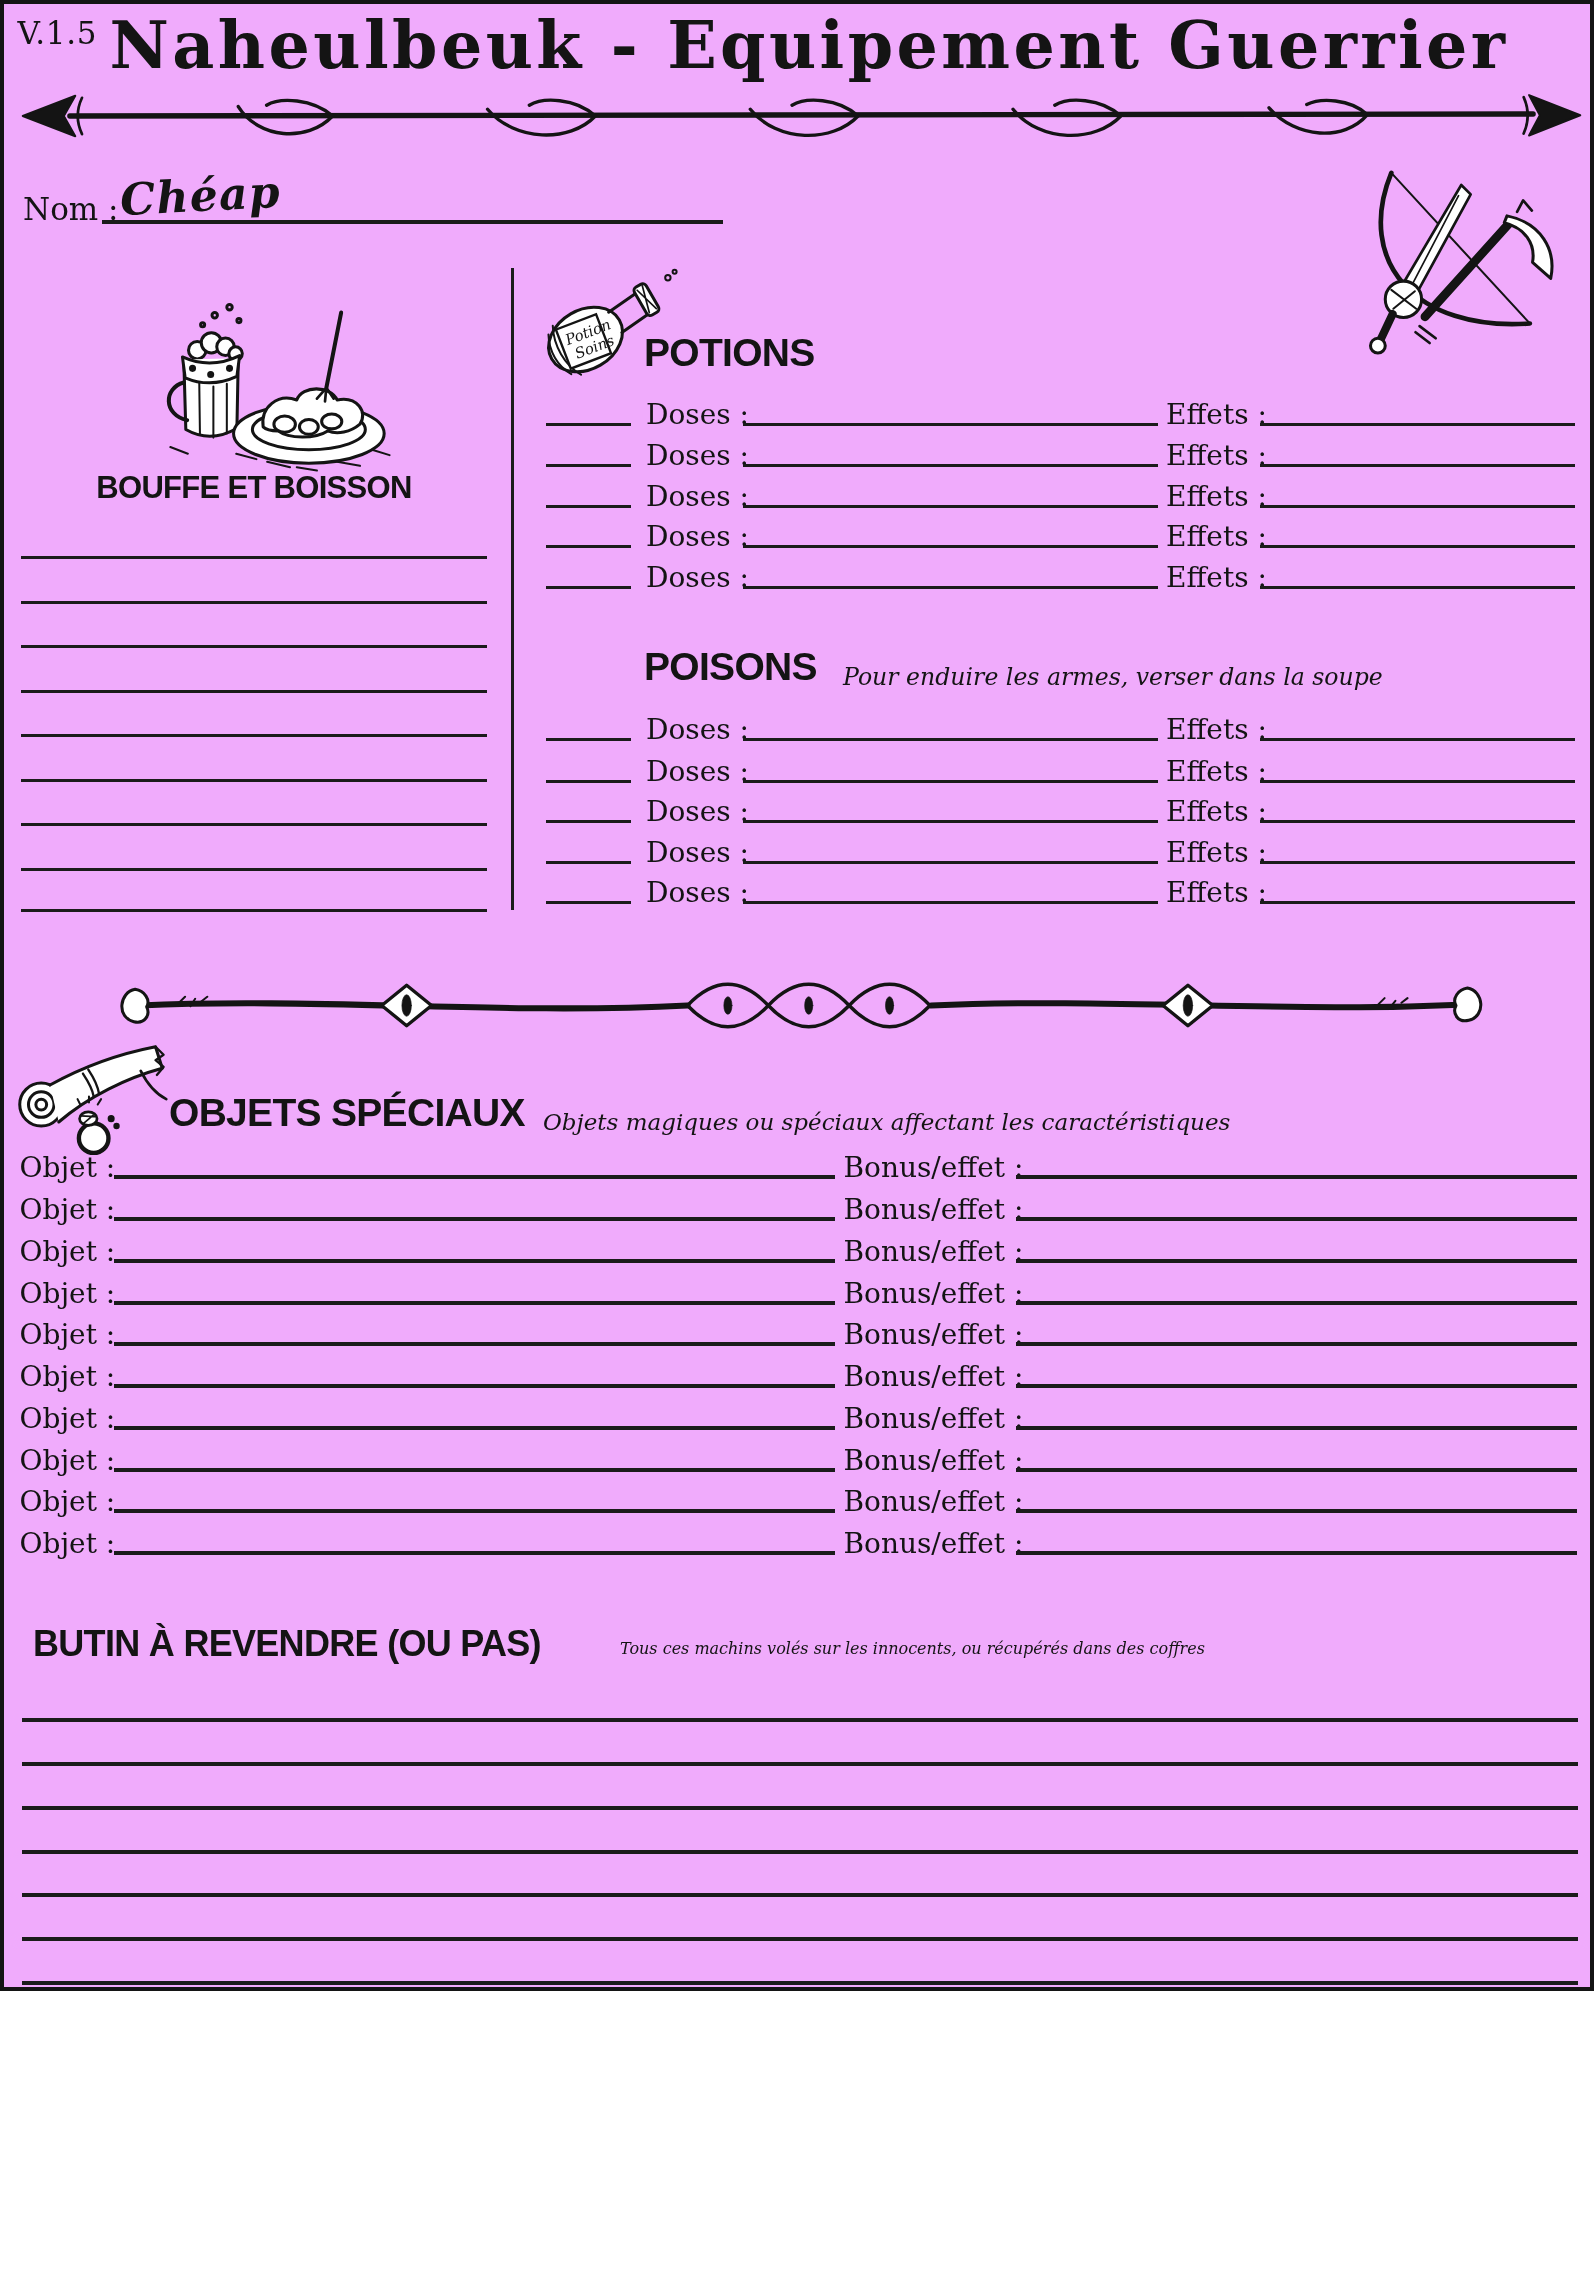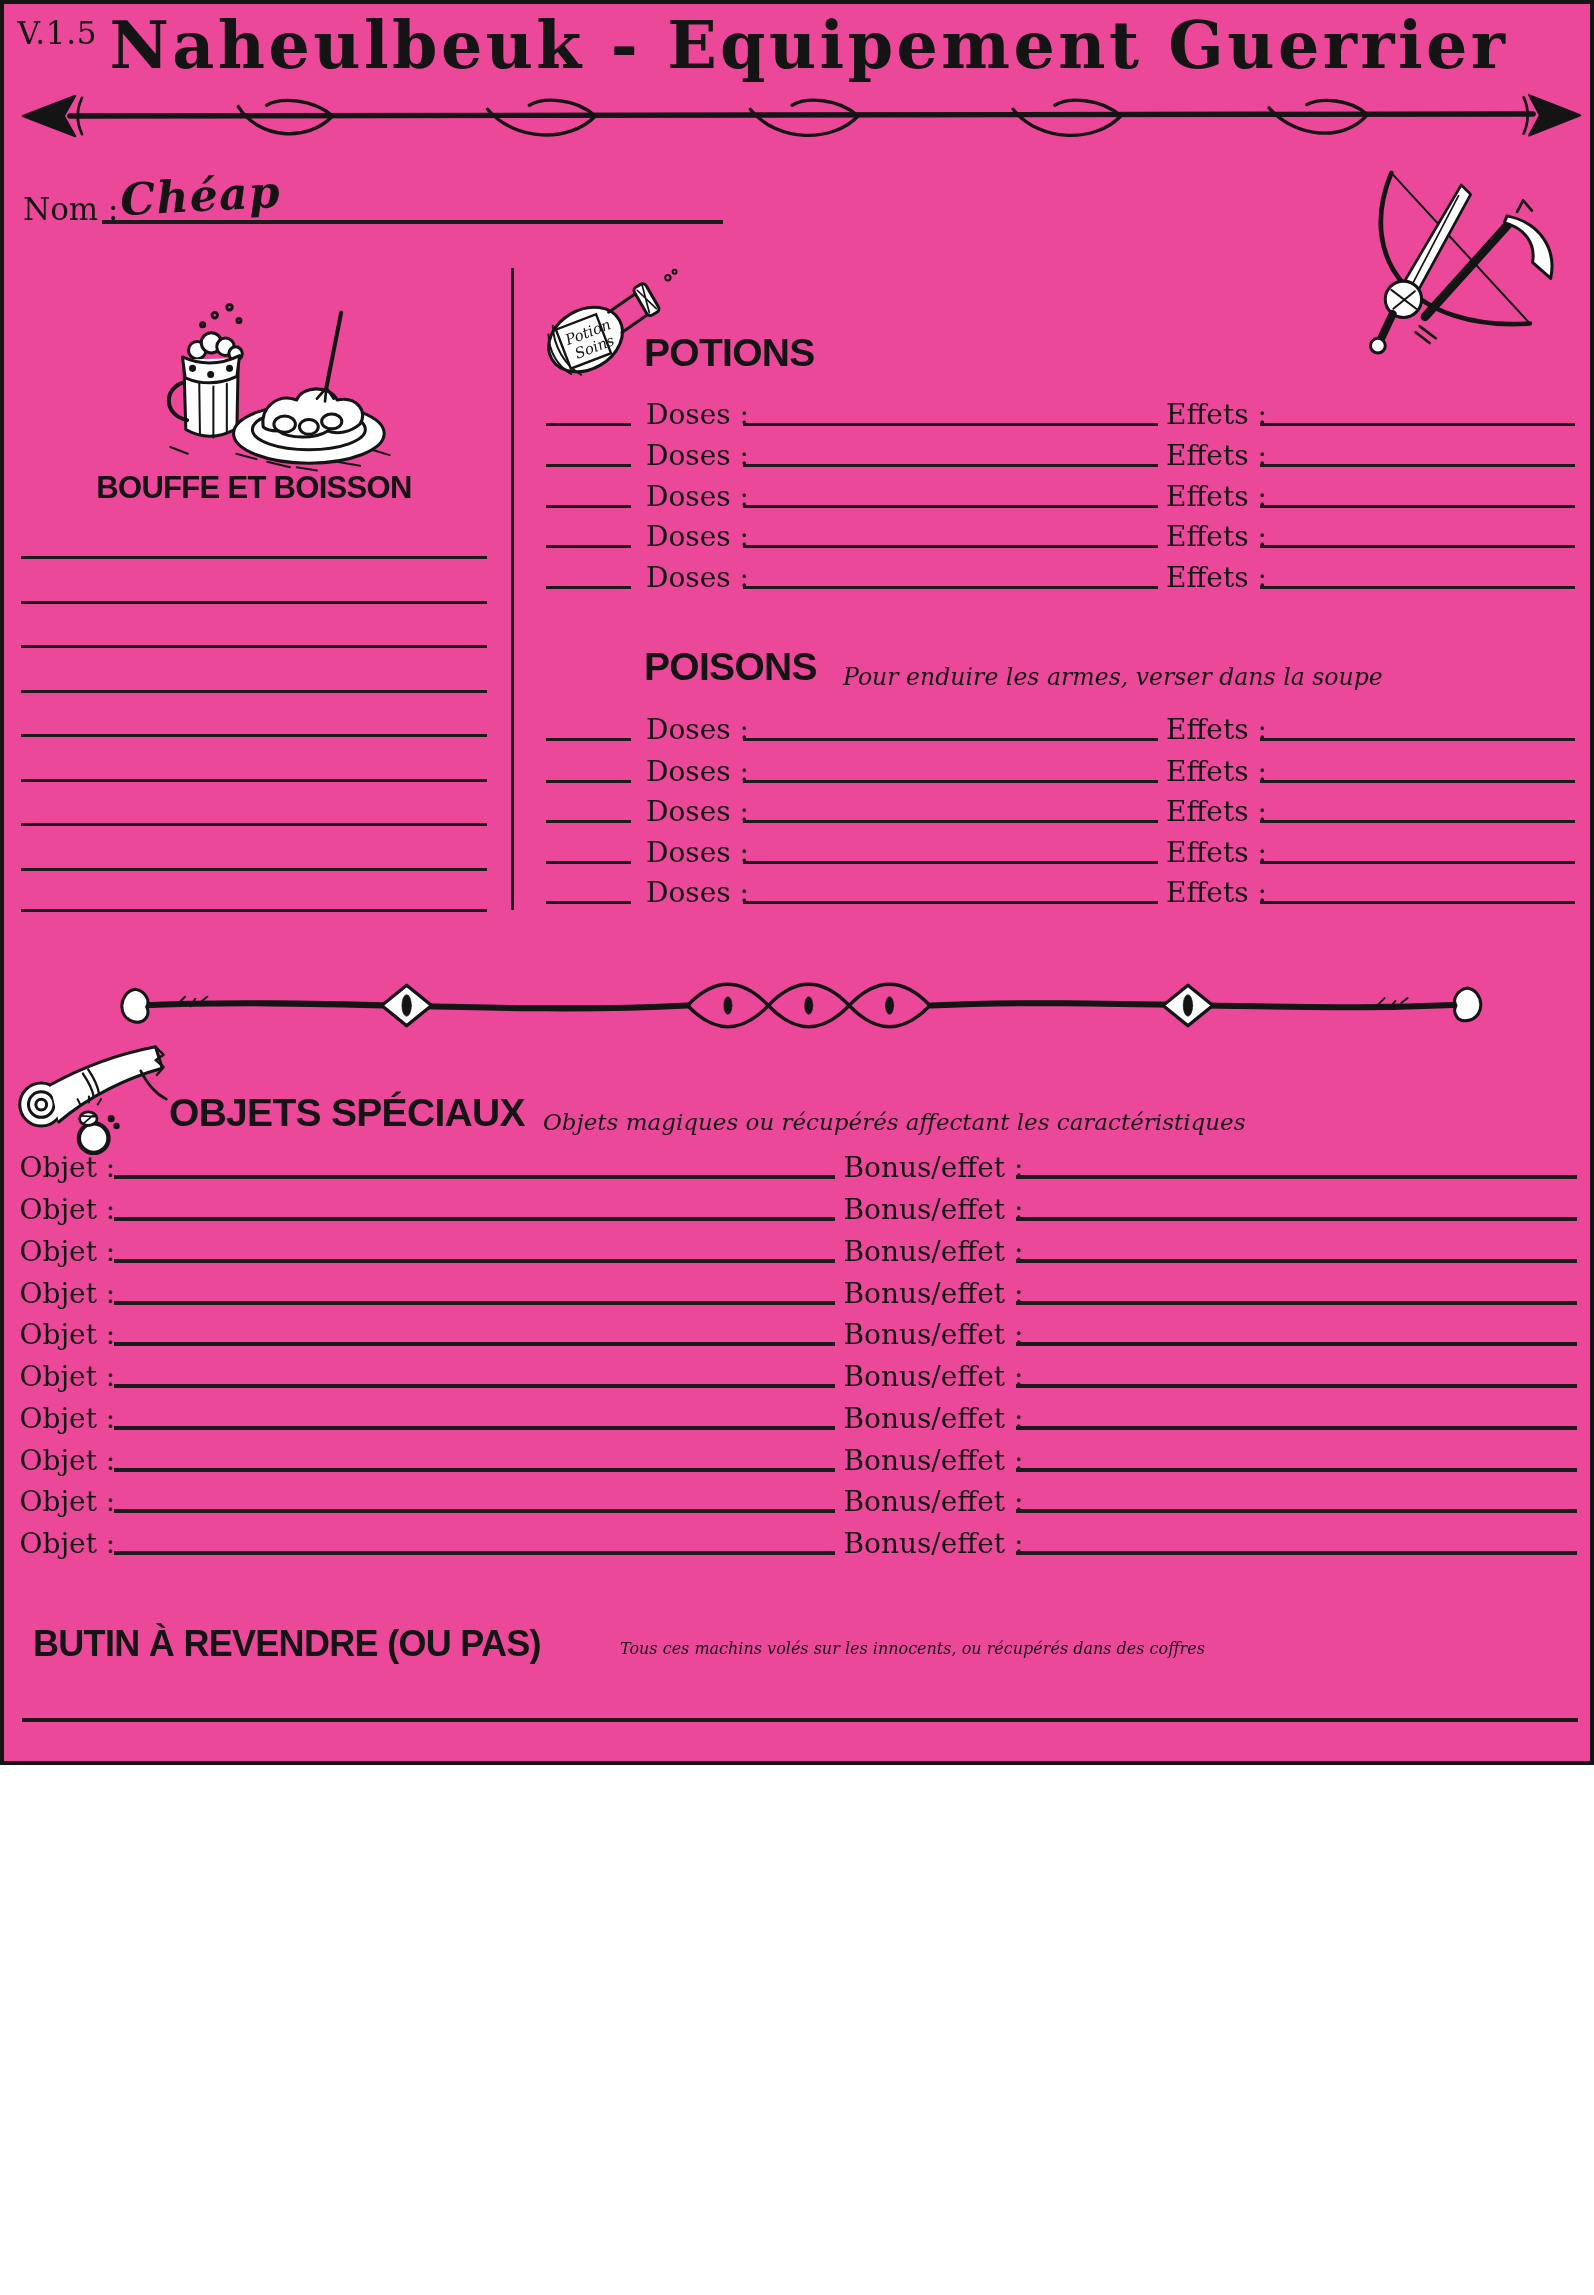--- a/index.html
+++ b/index.html
@@ -1,19 +1,19 @@
 <!DOCTYPE html>
 <html style="font-size:10.8px"><head>
 <meta charset="utf-8">
 <style>
   html,body{margin:0;padding:0;background:#ffffff;}
   .sheet{
     position:relative;
-    width:1594px;height:1765px;
-    background:#ec4899;
+    width:1594px;height:1991px;
+    background:#f0abfc;
     border:4.7px solid #141414;
     box-sizing:border-box;
     overflow:hidden;
     font-family:"DejaVu Serif", serif;
     color:#141414;
   }
   .abs{position:absolute;}
   
   .version{left:13.5px;top:10.8px;font-size:31px;letter-spacing:0.7px;}
   .title{
@@ -272,21 +272,21 @@
       <path d="M190,46 C200,66 212,80 228,88" stroke-width="4"></path>
       <circle cx="120" cy="146" r="22" stroke-width="6.5" fill="#ffffff"></circle>
       <ellipse cx="112" cy="117" rx="13" ry="10" fill="#ffffff" stroke-width="4"></ellipse>
       <path d="M101,113 l21,1 M105,124 l14,-12" stroke-width="2.5"></path>
       <path d="M100,96 l-4,-8 M113,93 l0,-9 M126,96 l5,-8" stroke-width="3"></path>
       <circle cx="146" cy="117" r="3" fill="#141414"></circle>
         <circle cx="154" cy="128" r="2.5" fill="#141414"></circle>
     </g>
   </svg>
   <div class="abs h-heavy objets-title">OBJETS SPÉCIAUX</div>
-  <div class="abs subtitle objets-sub">Objets magiques ou récupérés affectant les caractéristiques</div>
+  <div class="abs subtitle objets-sub">Objets magiques ou spéciaux affectant les caractéristiques</div>
 
   <div class="obj-row" style="top:1136px">
     <span class="lbl o">Objet :</span>
     <span class="l1"></span>
     <span class="lbl b">Bonus/effet :</span>
     <span class="l2"></span>
   </div>
   <div class="obj-row" style="top:1178px">
     <span class="lbl o">Objet :</span>
     <span class="l1"></span>

